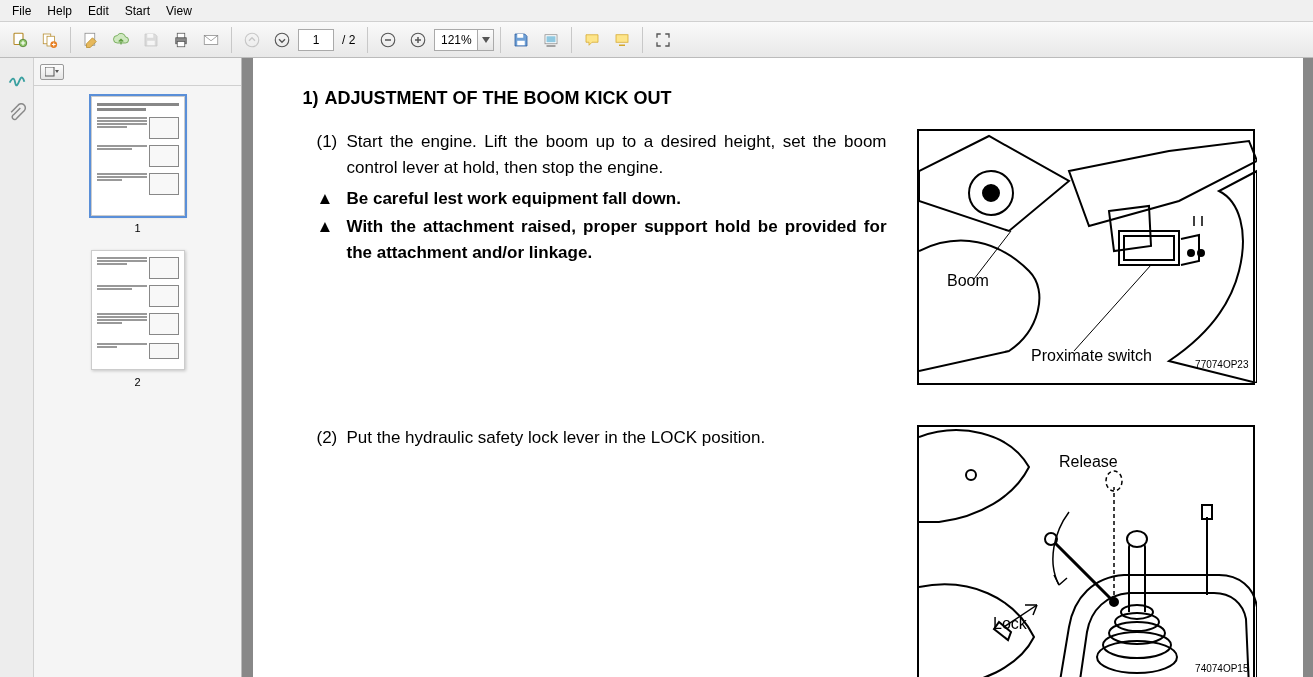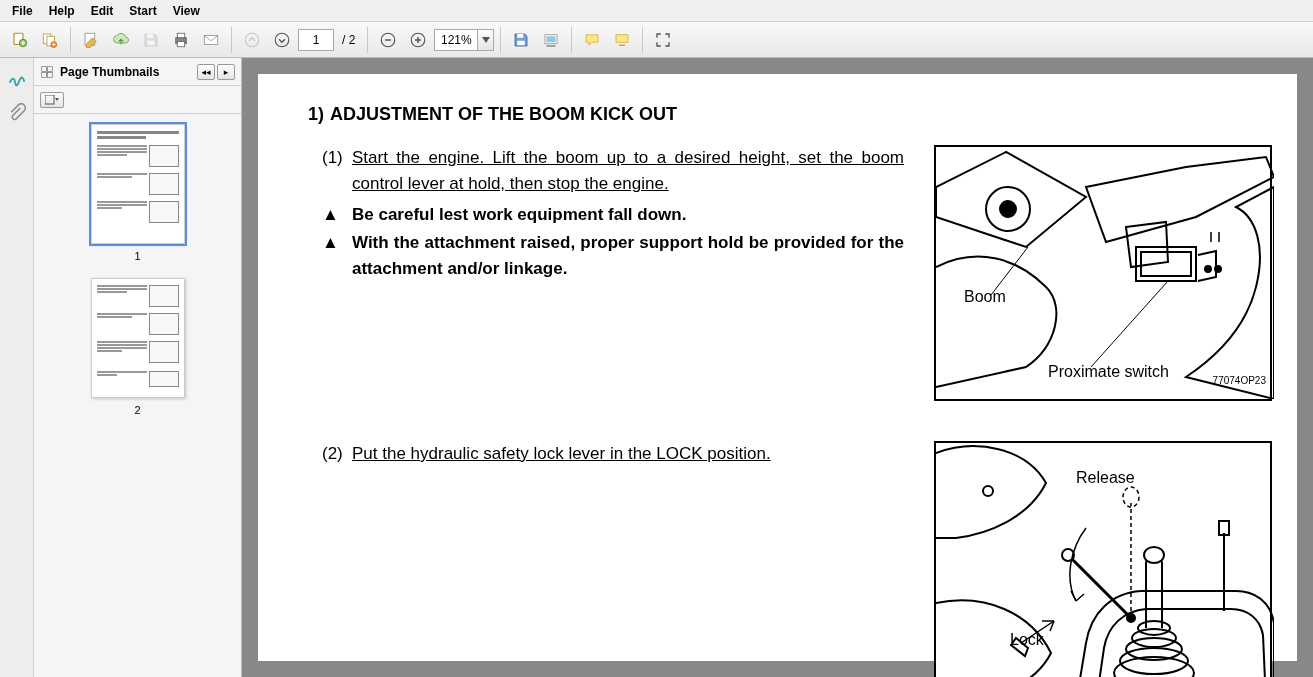--- a/index.html
+++ b/index.html
@@ -1,20 +1,20 @@
 <!DOCTYPE html>
 <html><head>
 <meta charset="utf-8">
 <style>
 * { margin: 0; padding: 0; box-sizing: border-box; }
 body { font-family: Arial, sans-serif; font-size: 12px; background: #fff; width: 1313px; height: 677px; overflow: hidden; display: flex; flex-direction: column; }
 
 
 .menubar { height: 22px; background: #f0f0f0; border-bottom: 1px solid #d0d0d0; display: flex; align-items: center; padding: 0 4px; }
-.menu-item { padding: 3px 8px; cursor: pointer; font-size: 12px; font-weight: bold; }
+.menu-item { padding: 3px 8px; cursor: pointer; font-size: 12px; }
 
 
 .toolbar { height: 36px; background: linear-gradient(#fafafa,#e8e8e8); border-bottom: 1px solid #bbb; display: flex; align-items: center; padding: 0 6px; gap: 2px; }
 .tb-btn { width: 28px; height: 28px; border: 1px solid transparent; border-radius: 3px; display: flex; align-items: center; justify-content: center; cursor: pointer; }
 .tb-btn.disabled { opacity: 0.4; cursor: default; }
 .tb-sep { width: 1px; height: 26px; background: #c8c8c8; margin: 0 4px; }
 .page-input { width: 36px; height: 22px; border: 1px solid #aaa; text-align: center; font-size: 12px; }
 .page-total { padding: 0 6px; font-size: 12px; }
 .zoom-box { width: 44px; height: 22px; border: 1px solid #aaa; text-align: center; font-size: 12px; line-height: 20px; background: #fff; }
 .zoom-dd { width: 16px; height: 22px; border: 1px solid #aaa; border-left: none; display: flex; align-items: center; justify-content: center; background: linear-gradient(#fdfdfd,#e5e5e5); cursor: pointer; }
@@ -39,32 +39,32 @@
 .thumb-page.selected { outline: 2px solid #5a8fd8; }
 .thumb-label { margin-top: 6px; font-size: 11px; }
 .thumb-row { display:flex; gap:2px; margin-bottom:2px; }
 .thumb-text { flex:1; }
 .thumb-text div { height:2px; background:#999; margin-bottom:1px; }
 .thumb-img { width:30px; height:22px; border:0.5px solid #888; background:#f8f8f8; }
 .thumb-bar { height:3px; background:#888; margin-bottom:2px; }
 
 
 .content { flex: 1; background: #888; overflow: auto; display: flex; justify-content: center; }
-.page { width: 1050px; background: #fff; margin: 16px; padding: 30px 25px 30px 50px; position: relative; }
+.page { width: 1050px; background: #fff; margin: 0; padding: 30px 48px 30px 50px; position: relative; }
 
 .doc-heading { font-size: 18px; font-weight: bold; margin-bottom: 20px; }
 .doc-heading .num { margin-right: 6px; }
 
 .doc-row { display: flex; gap: 30px; margin-bottom: 40px; }
 .doc-textcol { flex: 1; padding-left: 14px; }
 .doc-figcol { width: 338px; flex-shrink: 0; }
 
 .step { display: flex; margin-bottom: 4px; font-size: 17px; line-height: 1.55; text-align: justify; }
 .step .sn { width: 30px; flex-shrink: 0; }
-.step .st { flex: 1; text-decoration: underline; }
+.step .st { flex: 1; }
 .warn { display: flex; font-size: 17px; font-weight: bold; line-height: 1.55; margin-bottom: 2px; text-align: justify; }
 .warn .wi { width: 30px; flex-shrink: 0; text-align: left; }
 .warn .wt { flex: 1; }
 
 .figure { width: 338px; border: 2px solid #000; background: #fff; position: relative; }
 .figure svg { display: block; }
 .fig-id { position: absolute; bottom: 13px; right: 4px; font-size: 10px; }
 
 
 svg.icon { width: 18px; height: 18px; }
@@ -210,35 +210,20 @@
         </svg>
       </div>
     <div class="rail-icon">
         <svg width="20" height="20" viewBox="0 0 24 24">
           <path d="M16 6l-8 8a3 3 0 104 4l8-8a5 5 0 10-7-7L5 11" fill="none" stroke="#888" stroke-width="1.8"></path>
         </svg>
       </div>
   </div>
 
   <div class="thumbs">
-    <div class="thumbs-header">
-      <div class="thumbs-title">
-        <svg width="14" height="14" viewBox="0 0 24 24">
-            <rect x="3" y="3" width="8" height="8" fill="none" stroke="#555"></rect>
-            <rect x="13" y="3" width="8" height="8" fill="none" stroke="#555"></rect>
-            <rect x="3" y="13" width="8" height="8" fill="none" stroke="#555"></rect>
-            <rect x="13" y="13" width="8" height="8" fill="none" stroke="#555"></rect>
-          </svg>
-        <span>Page Thumbnails</span>
-      </div>
-      <div class="thumbs-nav">
-        <div class="mini-btn">◂◂</div>
-        <div class="mini-btn">▸</div>
-      </div>
-    </div>
     <div class="thumbs-toolbar">
       <div class="mini-btn" style="width:24px;">
         <svg width="14" height="10" viewBox="0 0 14 10">
             <rect x="0" y="0" width="9" height="9" fill="none" stroke="#555"></rect>
             <path d="M10 3h4L12 6z" fill="#555"></path>
           </svg>
       </div>
     </div>
     <div class="thumbs-list">
       <div class="thumb-item">

